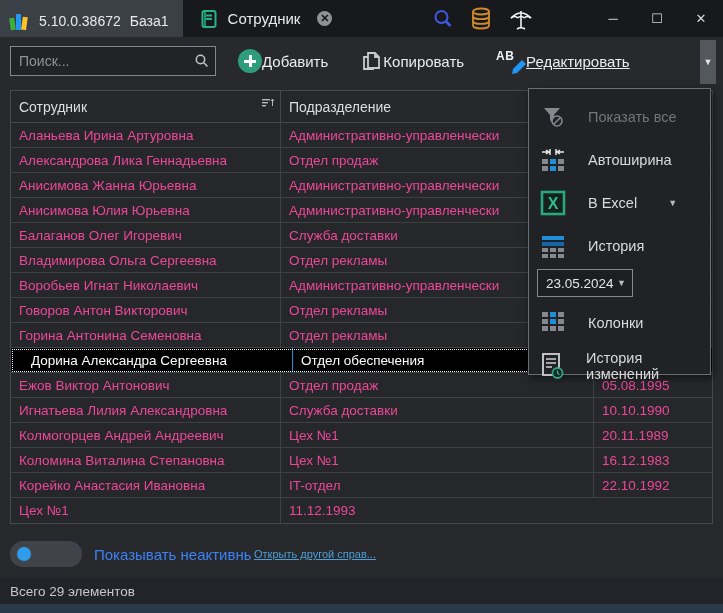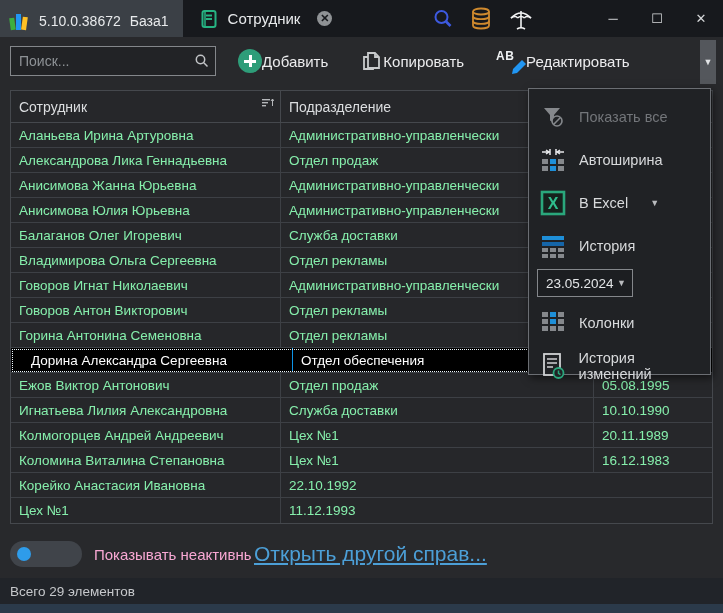--- a/index.html
+++ b/index.html
@@ -29,21 +29,21 @@
   .searchbox { position:relative; margin-left:10px; width:206px; height:30px;
     border:1px solid #84878b; background:#222326; display:flex; align-items:center; }
   .searchbox input { flex:1; background:transparent; border:none; outline:none;
     color:#d8dadc; font-size:14px; padding:0 24px 0 8px;
     font-family:"Liberation Sans", sans-serif; }
   .searchbox input::placeholder { color:#8e9296; }
   .searchbox .mag { position:absolute; right:5px; top:6px; }
   .tool-btn { display:flex; align-items:center; color:#ececee;
     font-size:15px; padding:6px 8px; cursor:default; }
   .tool-btn.add { margin-left:14px; } .tool-btn.copy { margin-left:16px; }
-  .tool-btn.edit { margin-left:16px; }
+  .tool-btn.edit { margin-left:16px;text-decoration:underline; }
   .add-circle { width:24px; height:24px; border-radius:50%; background:#2e9d79;
     position:relative; }
   .add-circle::before, .add-circle::after { content:""; position:absolute; background:#fff; }
   .add-circle::before { left:6px; top:10.5px; width:12px; height:3px; }
   .add-circle::after  { left:10.5px; top:6px; width:3px; height:12px; }
   .ab-edit { position:relative; width:30px; height:24px; }
   .ab-edit .ab { position:absolute; left:0; top:0; color:#f0f2f4; font-weight:bold;
     font-size:12px; letter-spacing:0.5px; }
   .ab-edit svg { position:absolute; right:-2px; bottom:-3px; }
   .tool-drop { position:absolute; right:7px; top:3px; width:16px; height:44px;
@@ -55,51 +55,51 @@
     border:1px solid #45484d; background:#26272a; }
   .thead { display:grid; grid-template-columns:270px 313px 1fr; height:32px;
     border-bottom:1px solid #45484d; }
   .th { display:flex; align-items:center; color:#dcdee0; font-size:14px;
     padding:0 8px; border-right:1px solid #45484d; position:relative; }
   .th:last-child { border-right:none; }
   .sort-glyph { position:absolute; right:6px; top:7px; }
   .trow { display:grid; grid-template-columns:270px 313px 1fr; height:25px;
     border-bottom:1px solid #3d4045; }
   .trow:last-child { border-bottom:none; }
-  .td { display:flex; align-items:center; color:#86efac; font-size:13.5px;
+  .td { display:flex; align-items:center; color:#ec4899; font-size:13.5px;
     padding:0 8px; border-right:1px solid #3d4045; overflow:hidden;
     white-space:nowrap; }
   .td:last-child { border-right:none; }
   .trow.selected { background:#000000; outline:1px dotted #eef6fc; outline-offset:-2px;padding-left:12px; }
   .trow.selected .td { color:#ffffff; border-right-color:#0d94e8; }
 
   
   .menu { position:absolute; left:528px; top:88px; width:183px; height:287px;
     background:#202225; border:1px solid #6b6e73; box-shadow:2px 3px 8px rgba(0,0,0,.55);
     display:flex; flex-direction:column; padding:6px 0 0 0; z-index:5; }
-  .menu-item { display:flex; align-items:center; gap:12px; padding:0 0 0 10px;
+  .menu-item { display:flex; align-items:center; gap:21px; padding:0 0 0 10px;
     height:43px; color:#d8dadc; font-size:14.5px; flex:0 0 auto; }
   .menu-item.disabled { color:#73767a; }
   .menu-item .mi-icon { width:28px; display:flex; justify-content:center; }
   .mi-caret { color:#b9bbbe; font-size:9px; margin-left:10px; }
   .menu-datebox { margin:2px 0 4px 8px; width:96px; height:28px;
     border:1px solid #84878b; background:#1c1e21; display:flex; align-items:center;
     color:#e4e6e8; font-size:13.5px; padding-left:8px; flex:0 0 auto; }
   .menu-datebox .caret { margin-left:auto; margin-right:6px; color:#b9bbbe; font-size:9px; }
 
   
   .footer { position:absolute; left:0; top:530px; width:723px; height:48px;
     display:flex; align-items:center; }
   .toggle { margin-left:10px; width:72px; height:26px; border-radius:13px;
     background:#40444a; position:relative; }
   .toggle .knob { position:absolute; left:7px; top:6px; width:14px; height:14px;
     border-radius:50%; background:#2e9cea; }
-  .toggle-label { margin-left:12px; color:#f9a8d4; font-size:15px; white-space:nowrap;
+  .toggle-label { margin-left:12px; color:#3b82f6; font-size:15px; white-space:nowrap;
     overflow:hidden; max-width:158px; }
-  .footer-link { color:#4c9fd7; font-size:21px; text-decoration:underline;
+  .footer-link { color:#4c9fd7; font-size:11px; text-decoration:underline;
     margin-left:2px; white-space:nowrap; }
   .statusbar { position:absolute; left:0; top:578px; width:723px; height:26px;
     background:#212429; display:flex; align-items:center; }
   .statusbar span { margin-left:10px; color:#c6c8cb; font-size:13.5px; }
   .bottom-strip { position:absolute; left:0; top:604px; width:723px; height:9px;
     background:#2b3a4a; }
 
   svg { display:block; }
 </style>
 </head>
@@ -245,21 +245,21 @@
       <div class="td">Балаганов Олег Игоревич</div>
       <div class="td">Служба доставки</div>
       <div class="td"></div>
     </div>
         <div class="trow">
       <div class="td">Владимирова Ольга Сергеевна</div>
       <div class="td">Отдел рекламы</div>
       <div class="td"></div>
     </div>
         <div class="trow">
-      <div class="td">Говоров Игнат Николаевич</div>
+      <div class="td">Воробьев Игнат Николаевич</div>
       <div class="td">Административно-управленчески</div>
       <div class="td"></div>
     </div>
         <div class="trow">
       <div class="td">Говоров Антон Викторович</div>
       <div class="td">Отдел рекламы</div>
       <div class="td"></div>
     </div>
         <div class="trow">
       <div class="td">Горина Антонина Семеновна</div>
@@ -286,20 +286,21 @@
       <div class="td">Цех №1</div>
       <div class="td">20.11.1989</div>
     </div>
         <div class="trow">
       <div class="td">Коломина Виталина Степановна</div>
       <div class="td">Цех №1</div>
       <div class="td">16.12.1983</div>
     </div>
         <div class="trow">
       <div class="td">Корейко Анастасия Ивановна</div>
+      <div class="td">IT-отдел</div>
       <div class="td">22.10.1992</div>
     </div>
         <div class="trow">
       <div class="td">Цех №1</div>
       <div class="td">11.12.1993</div>
     </div>
       </div>
   </div>
 
   <div class="menu">

